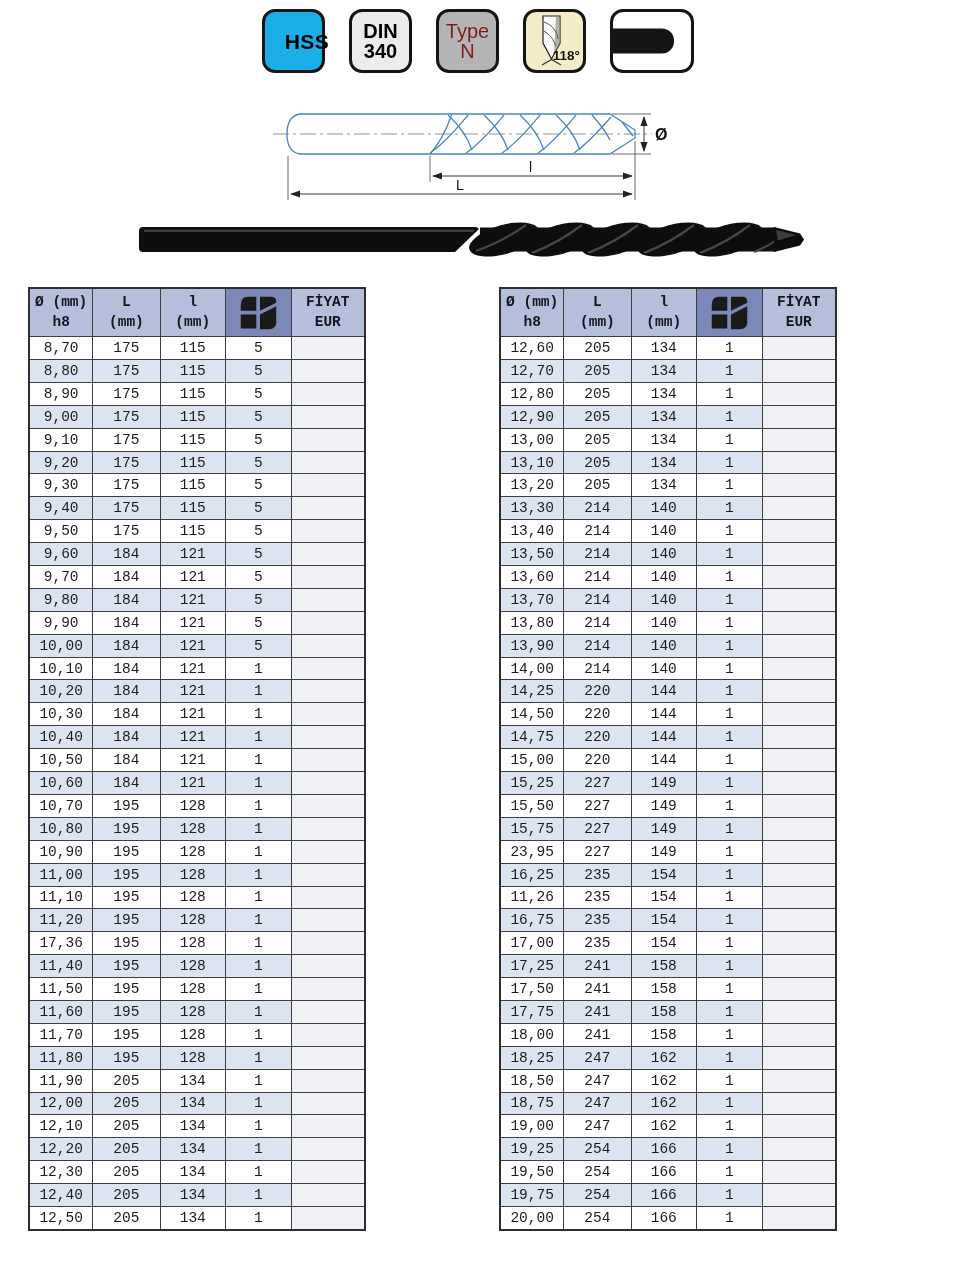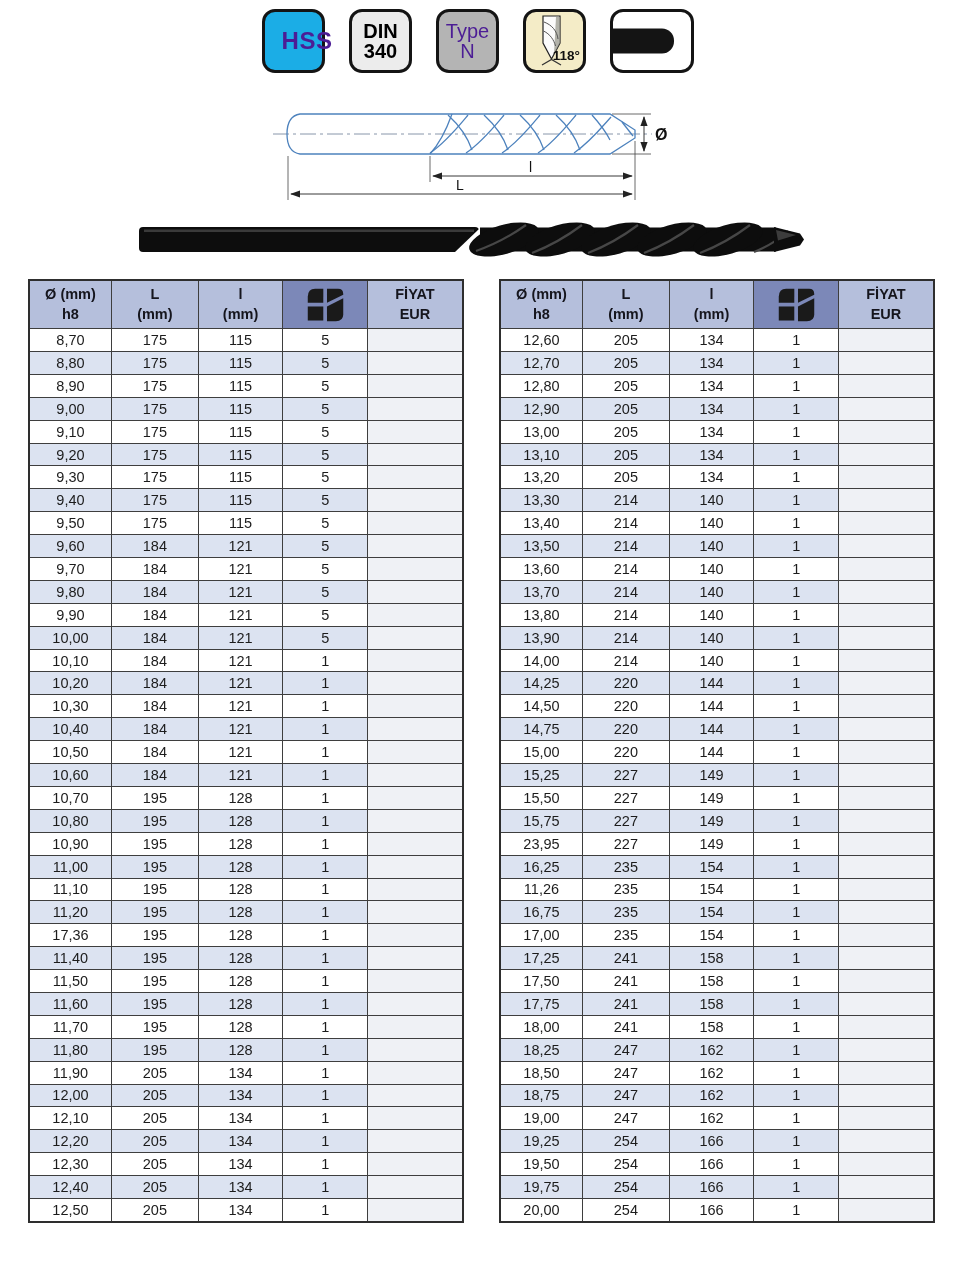--- a/index.html
+++ b/index.html
@@ -8,38 +8,38 @@
     font-family:"Liberation Sans",sans-serif;color:#1b1b1b;overflow:hidden;
   }
   
   .badges{position:absolute;left:262px;top:9px;display:flex;gap:24px;}
   .badge{
     height:64px;width:63px;box-sizing:border-box;border:3px solid #141414;border-radius:13px;
     display:flex;align-items:center;justify-content:center;text-align:center;
     font-weight:bold;position:relative;
   }
   .badge-label{white-space:pre-line;line-height:1.0;}
-  .badge-hss{background:#1bade6;color:#4c1d95;font-size:24px;letter-spacing:.5px;padding-left:27px;}
+  .badge-hss{background:#1bade6;color:#000000;font-size:21px;letter-spacing:.5px;padding-left:27px;}
   .badge-din{background:#ececec;color:#000000;font-size:20px;}
-  .badge-type{background:#b4b4b4;color:#4c1d95;font-size:20px;font-weight:normal;line-height:1.05;}
+  .badge-type{background:#b4b4b4;color:#7f1d1d;font-size:20px;font-weight:normal;line-height:1.05;}
   .badge-angle{background:#f4ecc7;}
   .badge-angle .angle-label{position:absolute;right:3px;bottom:7px;font-size:13.5px;font-weight:bold;color:#111;}
   .badge-angle svg{position:absolute;left:7px;top:3px;}
   .badge-shank{background:#ffffff;width:84px;}
   .shank-bar{position:absolute;left:0;top:50%;transform:translateY(-50%);width:61px;height:25px;background:#141414;border-radius:0 12px 12px 0;}
   
   .tech-drawing{position:absolute;left:270px;top:96px;}
   .tech-drawing .dim{stroke:#222;stroke-width:0.9;fill:none;}
   .tech-drawing .ext{stroke:#444;stroke-width:0.8;fill:none;}
   .tech-drawing .blue{stroke:#4d82bd;stroke-width:1.3;fill:none;}
   .tech-drawing text{font-family:"Liberation Sans",sans-serif;fill:#111;}
   
   .photo{position:absolute;left:136px;top:214px;}
   
-  .ptable{position:absolute;top:279px;border-collapse:collapse;table-layout:fixed;width:436px;}
+  .ptable{position:absolute;top:287px;border-collapse:collapse;table-layout:fixed;width:338px;font-family:Liberation Mono, monospace;}
   .ptable.left{left:28px;}
   .ptable.right{left:499px;}
   .ptable col.c1{width:19%;} .ptable col.c2{width:20%;} .ptable col.c3{width:19.5%;}
   .ptable col.c4{width:19.5%;} .ptable col.c5{width:22%;}
   .ptable th,.ptable td{border:1px solid #3e3e3e;text-align:center;vertical-align:middle;padding:0;}
   .ptable{border:2px solid #2e2e2e;}
   .ptable th{
     background:#b5bfdc;font-weight:bold;font-size:14.5px;line-height:1.35;
     padding:4px 0;color:#15151d;
   }

